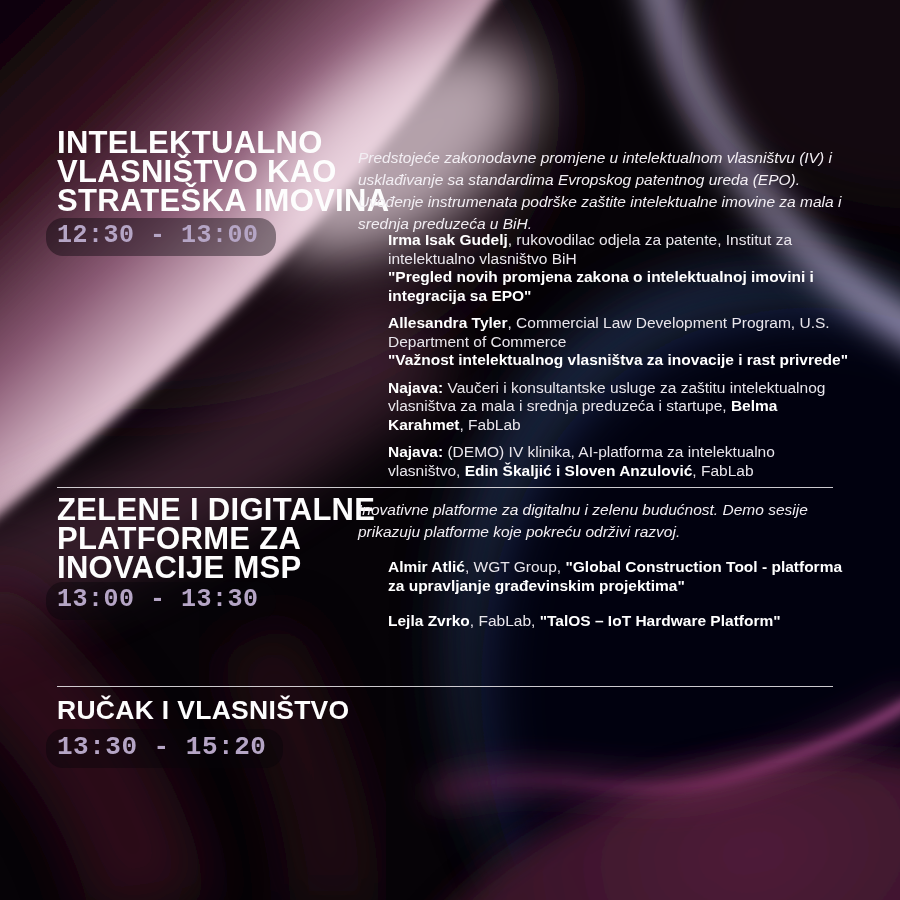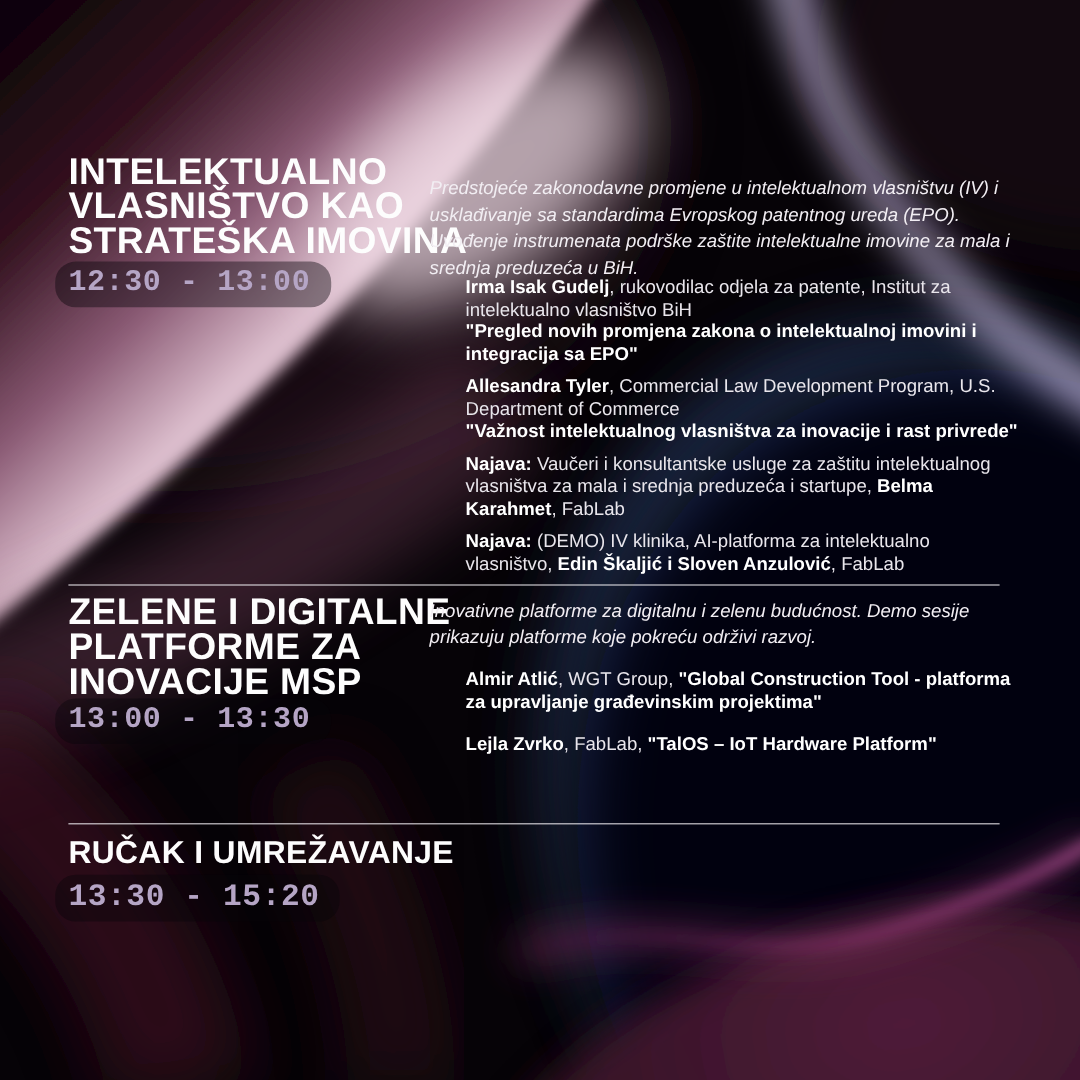--- a/index.html
+++ b/index.html
@@ -127,14 +127,14 @@
 INOVACIJE MSP</div>
 <div class="session-time time2">13:00 - 13:30</div>
 <div class="session-intro i2">Inovativne platforme za digitalnu i zelenu budućnost. Demo sesije prikazuju platforme koje pokreću održivi razvoj.</div>
 <div class="entries e2">
     <p><b>Almir Atlić</b><span>, WGT Group, </span><b>"Global Construction Tool - platforma za upravljanje građevinskim projektima"</b></p>
     <p><b>Lejla Zvrko</b><span>, FabLab, </span><b>"TalOS – IoT Hardware Platform"</b></p>
   </div>
 
 <div class="divider d2"></div>
 
-<div class="session-title t3">RUČAK I UMREŽAVANJE</div>
+<div class="session-title t3">RUČAK I VLASNIŠTVO</div>
 <div class="session-time time3">13:30 - 15:20</div>
 
 </body></html>

